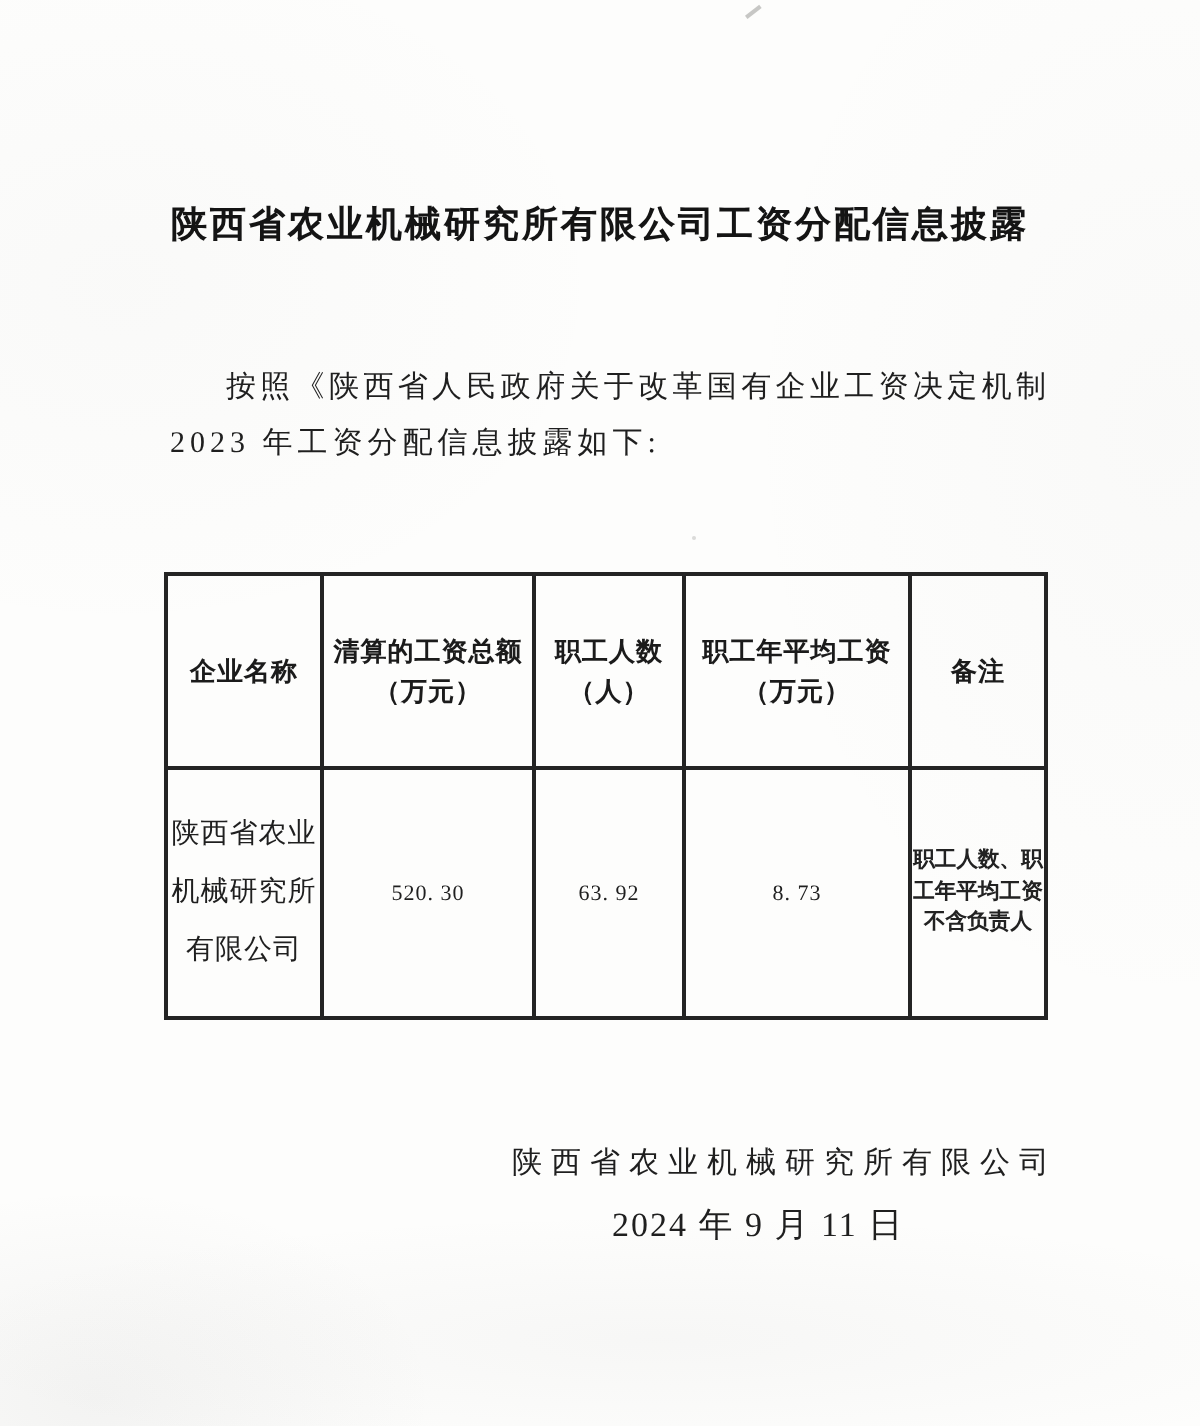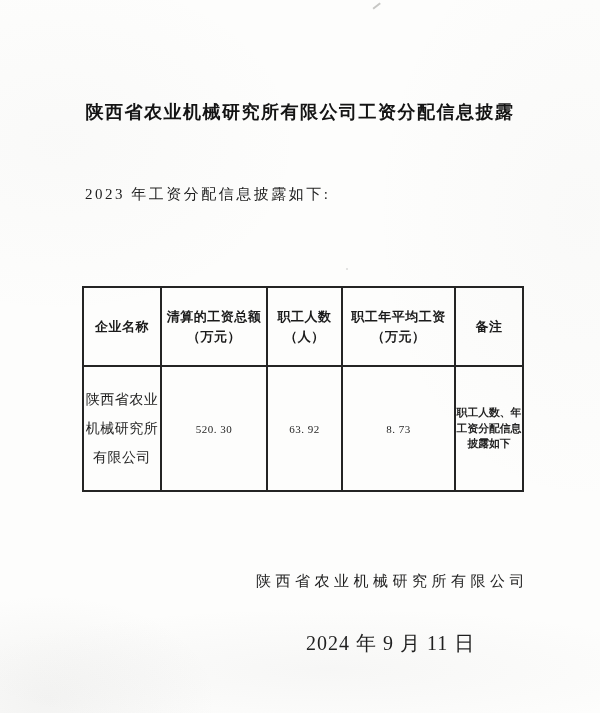--- a/index.html
+++ b/index.html
@@ -59,21 +59,21 @@
     left: 82px;
     border-collapse: collapse;
     table-layout: fixed;
   }
   .wage-table th, .wage-table td {
     border: 2px solid #242424;
     padding: 0;
     text-align: center;
     vertical-align: middle;
   }
-  .header-row { height: 79px; }
+  .header-row { height: 97px; }
   .data-row   { height: 125px; }
   .wage-table th {
     font-size: 13px;
     font-weight: 700;
     line-height: 20px;
     letter-spacing: 0.5px;
     color: #1b1b1b;
   }
   .cell-company {
     font-size: 14px;
@@ -93,23 +93,23 @@
   .signature {
     position: absolute;
     top: 572px;
     left: 256px;
     font-size: 15px;
     letter-spacing: 4.5px;
     white-space: nowrap;
   }
   .date {
     position: absolute;
-    top: 630px;
+    top: 601px;
     left: 306px;
-    font-size: 20px;
+    font-size: 17px;
     letter-spacing: 1px;
     white-space: nowrap;
   }
   .artifact {
     position: absolute;
     background: #9a9a98;
     opacity: 0.55;
   }
   .artifact.a1 {
     top: 5px; left: 372px;
@@ -124,20 +124,21 @@
   }
 </style>
 </head>
 <body>
 
 <div>
 
   <h1 class="title">陕西省农业机械研究所有限公司工资分配信息披露</h1>
 
   <div class="body-text">
+    <div class="body-line indent">按照《陕西省人民政府关于改革国有企业工资决定机制</div>
     <div class="body-line last">2023 年工资分配信息披露如下:</div>
   </div>
 
   <table class="wage-table">
     <colgroup>
       <col style="width:78px">
       <col style="width:106px">
       <col style="width:75px">
       <col style="width:113px">
       <col style="width:68px">
@@ -163,21 +164,21 @@
           <div>备注</div>
         </th>
       </tr>
     </thead>
     <tbody>
       <tr class="data-row">
         <td class="cell-company">陕西省农业机械研究所有限公司</td>
         <td class="cell-num">520. 30</td>
         <td class="cell-num">63. 92</td>
         <td class="cell-num">8. 73</td>
-        <td class="cell-remark">职工人数、年工资分配信息披露如下</td>
+        <td class="cell-remark">职工人数、职工年平均工资不含负责人</td>
       </tr>
     </tbody>
   </table>
 
   <div class="signature">陕西省农业机械研究所有限公司</div>
   <div class="date">2024 年 9 月 11 日</div>
 
   <div class="artifact a1"></div>
   <div class="artifact a2"></div>
 

